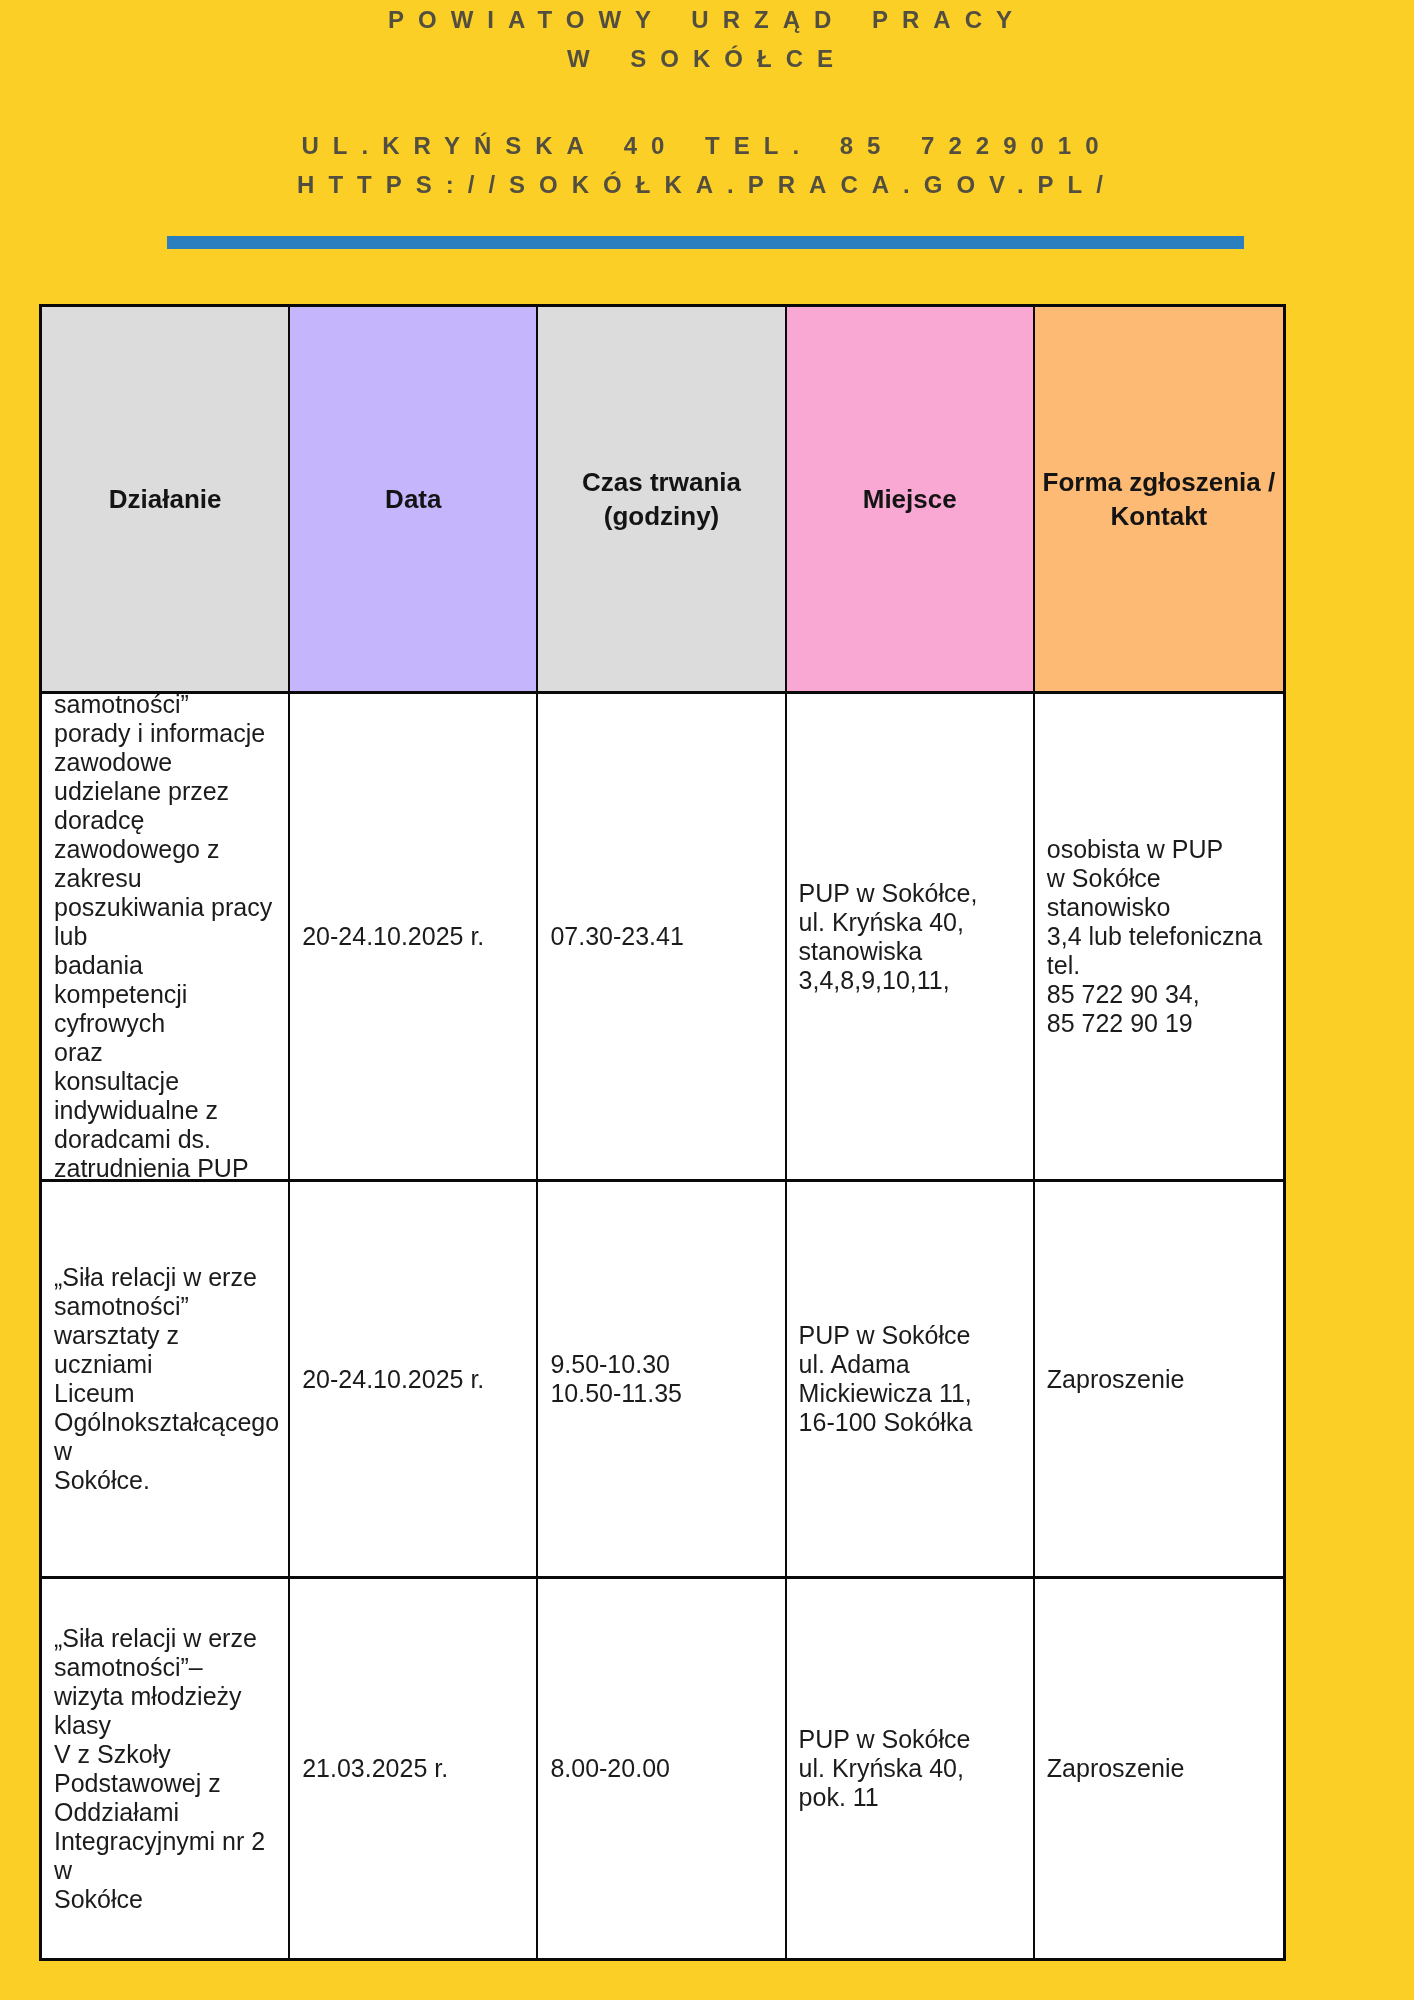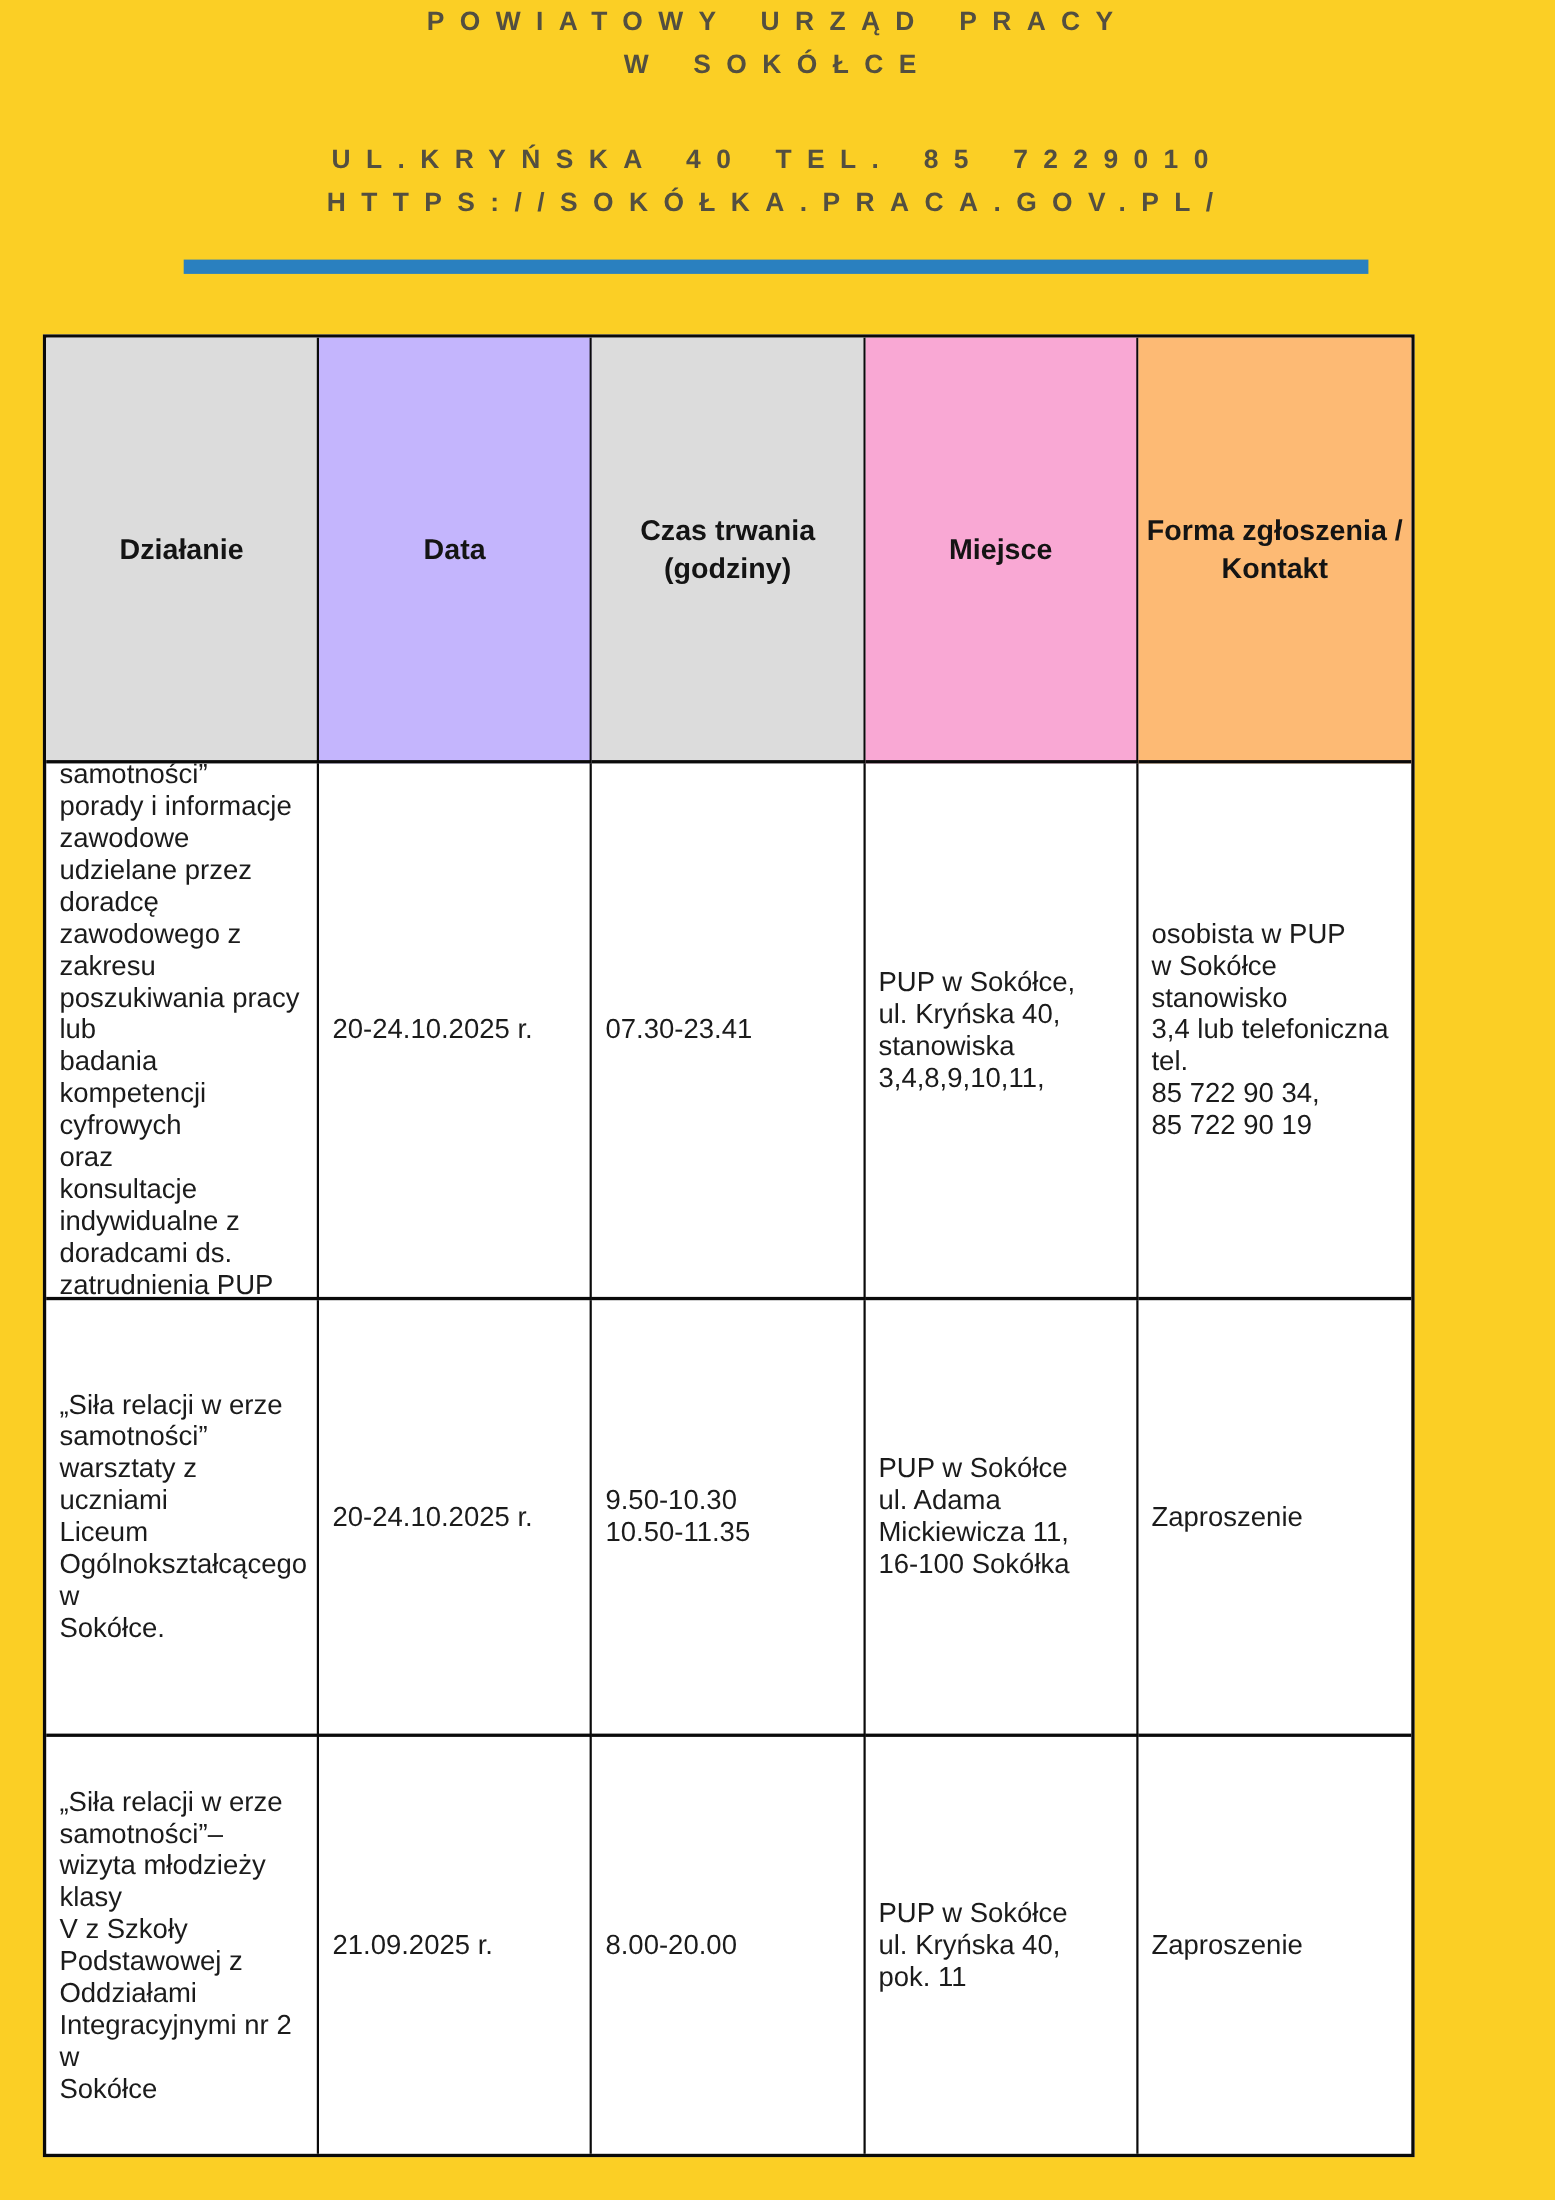--- a/index.html
+++ b/index.html
@@ -129,19 +129,19 @@
   <div class="cell bcell c5">Zaproszenie</div>
 
   <div class="cell bcell c1 r4">„Siła relacji w erze
 samotności”–
 wizyta młodzieży klasy
 V z Szkoły
 Podstawowej z
 Oddziałami
 Integracyjnymi nr 2 w
 Sokółce</div>
-  <div class="cell bcell c2 r4">21.09.2025 r.</div>
+  <div class="cell bcell c2 r4">21.03.2025 r.</div>
   <div class="cell bcell c3 r4">8.00-20.00</div>
   <div class="cell bcell c4 r4">PUP w Sokółce
 ul. Kryńska 40,
 pok. 11</div>
   <div class="cell bcell c5 r4">Zaproszenie</div>
 </div>
 
 </body></html>

